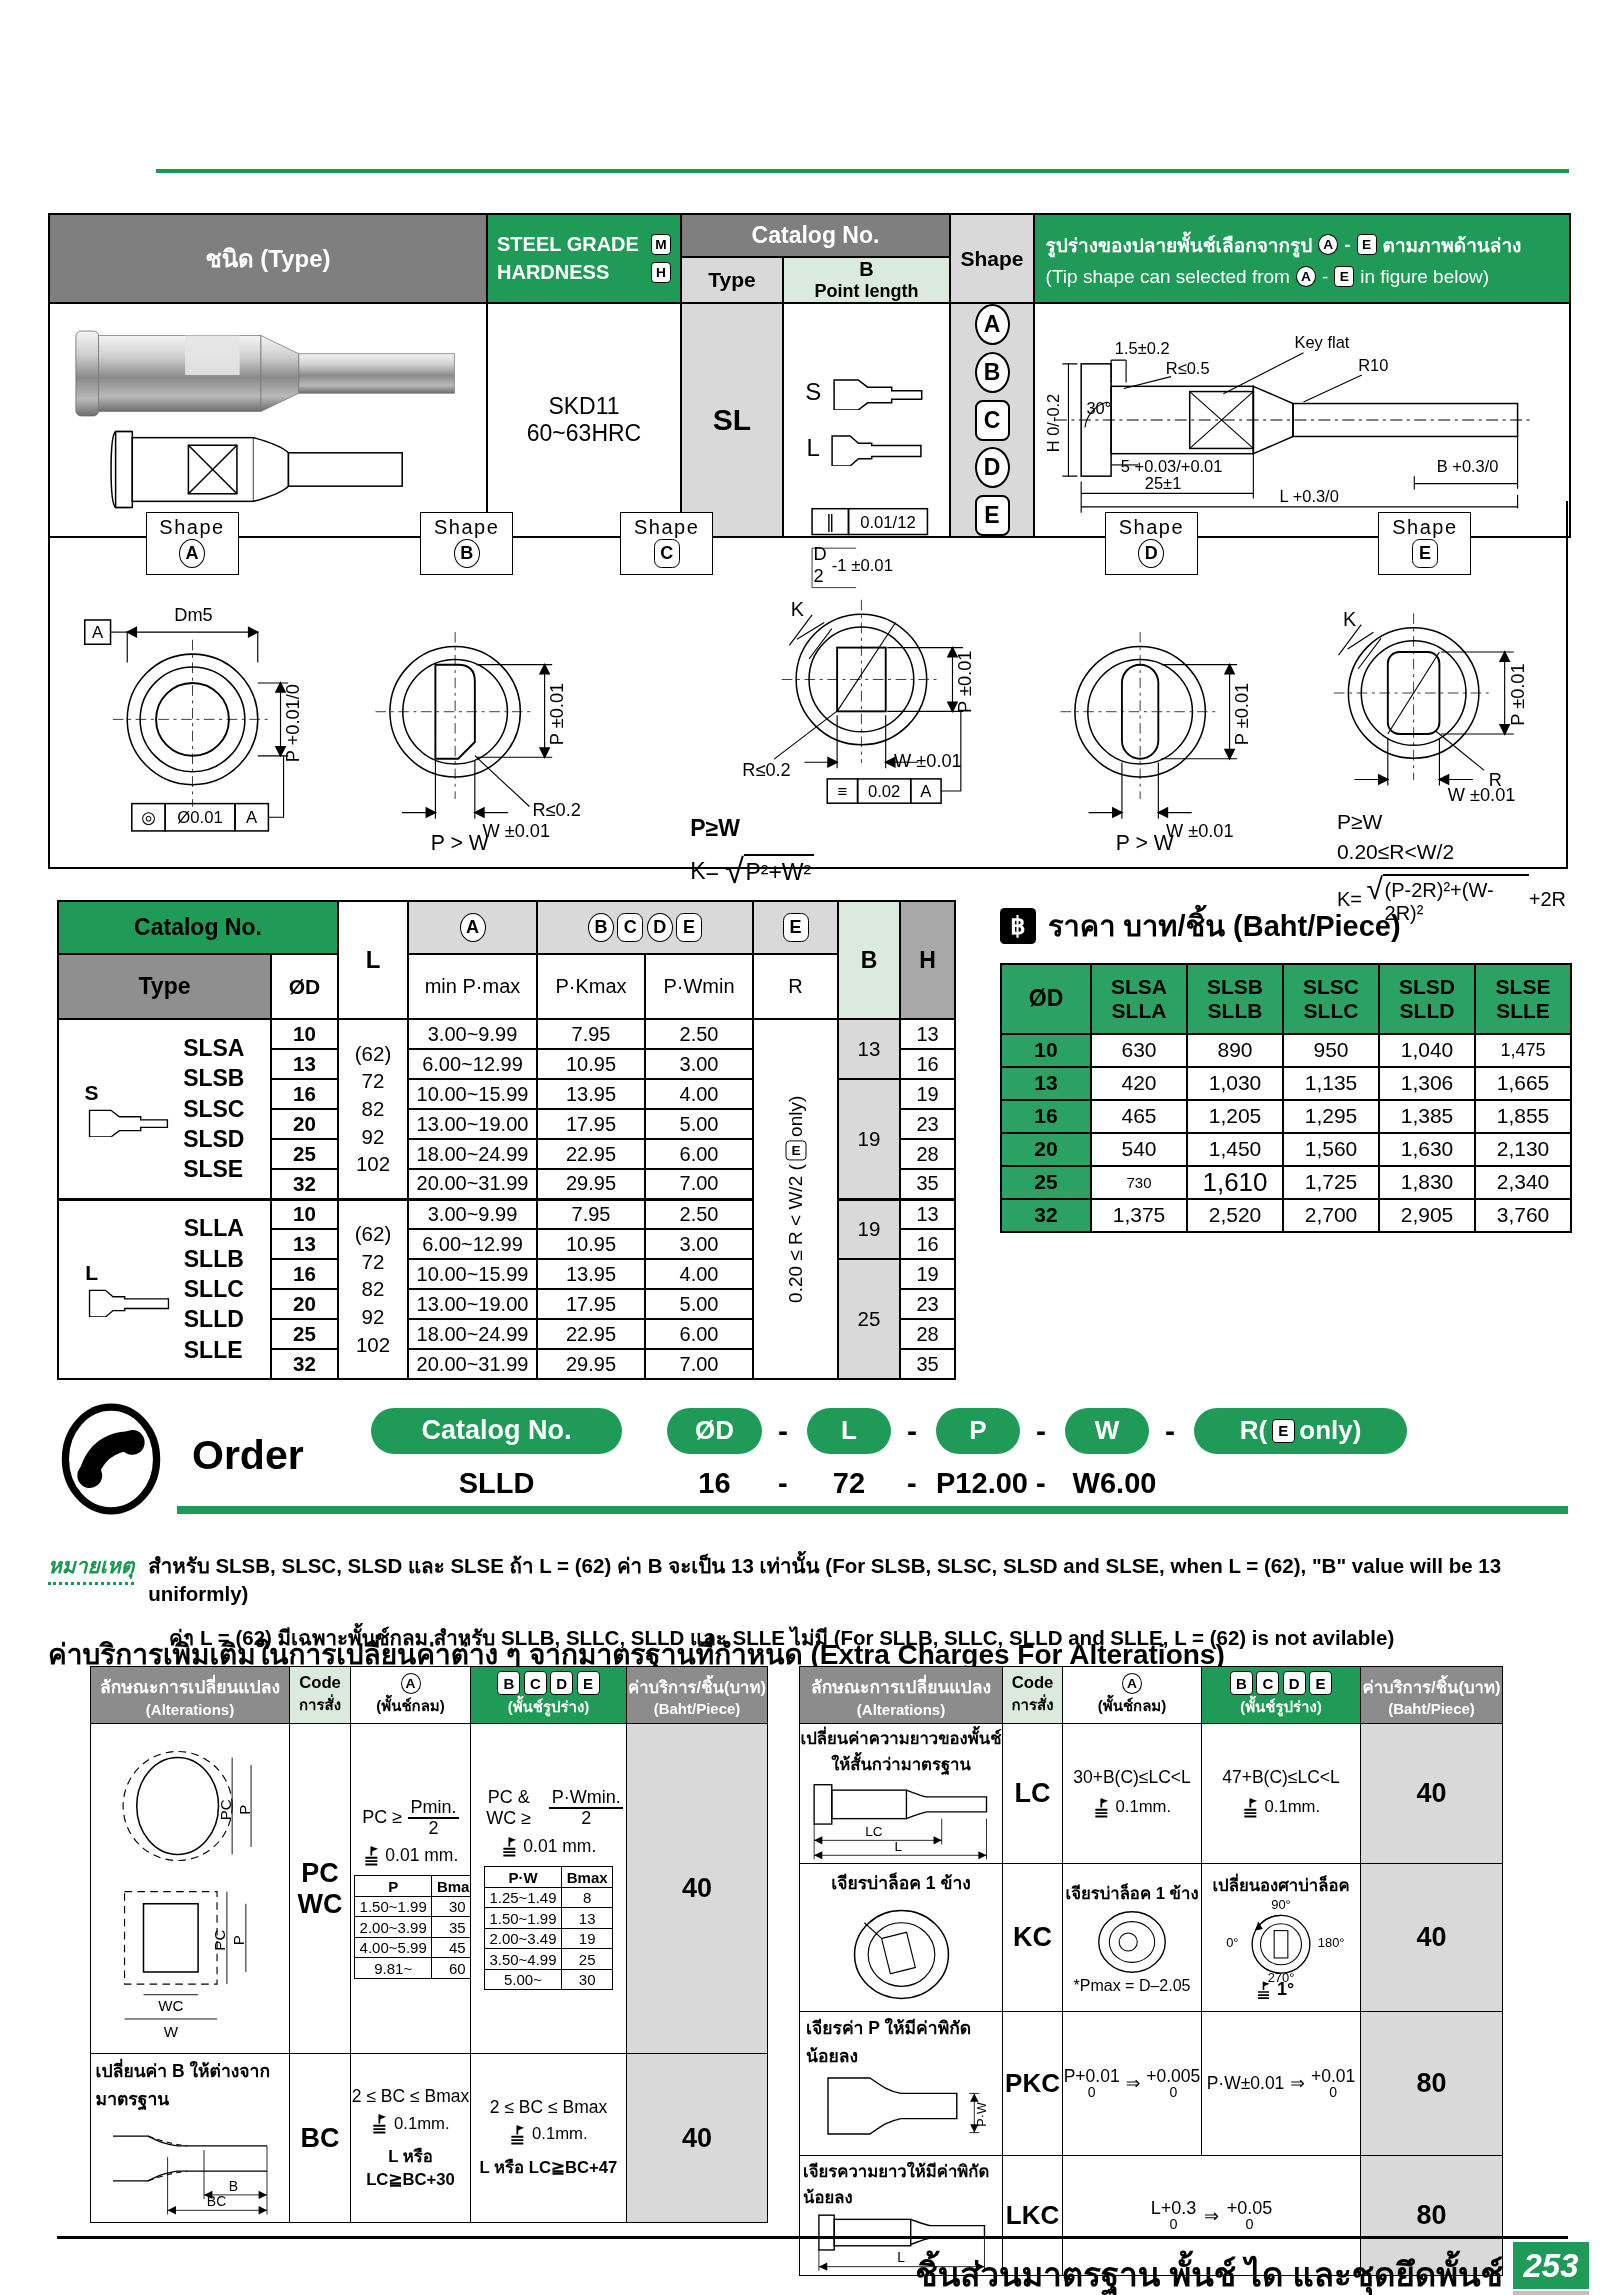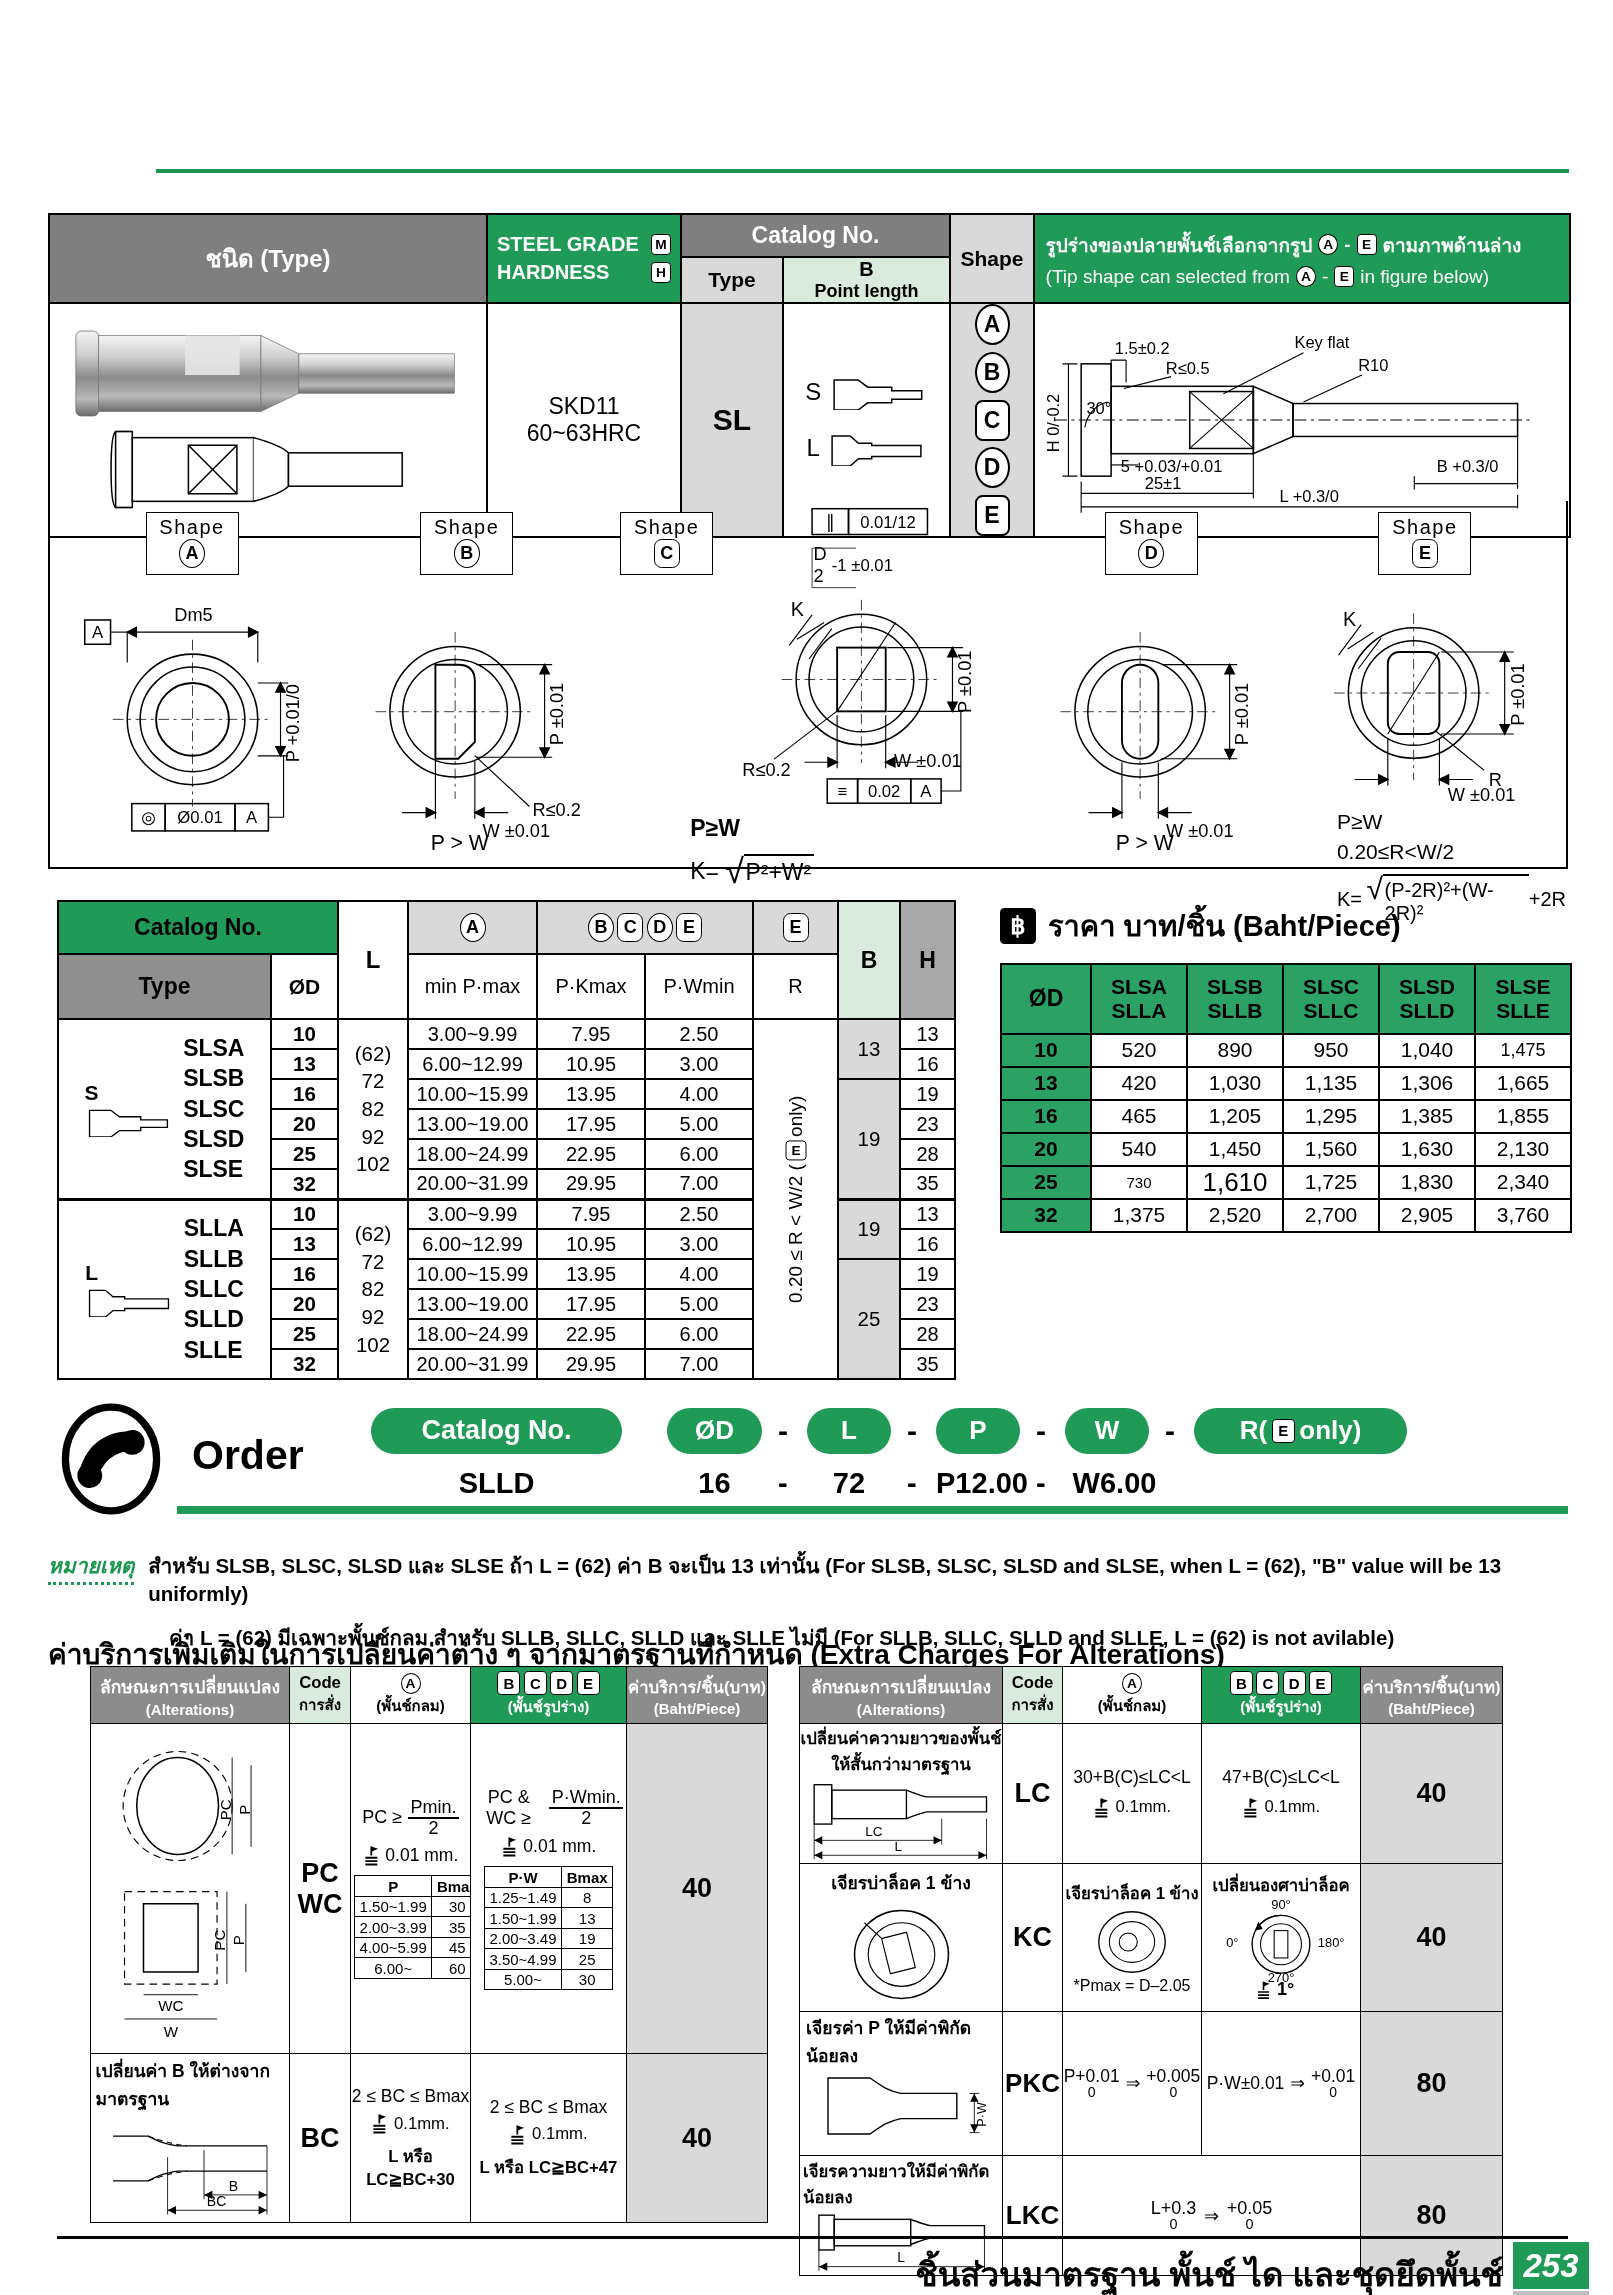--- a/index.html
+++ b/index.html
@@ -612,21 +612,21 @@
               <div>SLSD</div>
               <div>SLLD</div>
             </td>
         <td class="green-bk b" style="font-size:21px">
               <div>SLSE</div>
               <div>SLLE</div>
             </td>
       </tr>
       <tr style="height:33px">
         <td class="green-bk b" style="font-size:21px">10</td>
-        <td style="font-size:21px">520</td>
+        <td style="font-size:21px">630</td>
         <td style="font-size:21px">890</td>
         <td style="font-size:21px">950</td>
         <td style="font-size:21px">1,040</td>
         <td style="font-size:18px">1,475</td>
       </tr>
       <tr style="height:33px">
         <td class="green-bk b" style="font-size:21px">13</td>
         <td style="font-size:21px">420</td>
         <td style="font-size:21px">1,030</td>
         <td style="font-size:21px">1,135</td>
@@ -802,21 +802,21 @@
                 </tr>
           <tr>
                   <td>2.00~3.99</td>
                   <td>35</td>
                 </tr>
           <tr>
                   <td>4.00~5.99</td>
                   <td>45</td>
                 </tr>
           <tr>
-                  <td>6.00~</td>
+                  <td>9.81~</td>
                   <td>60</td>
                 </tr>
         </tbody>
             </table>
       </td>
       <td class="cell-pad">
         <div style="font-size:18px;display:flex;justify-content:center;align-items:center;gap:6px">
           <span>PC &amp; WC ≥</span>
           <span class="frac">
                 <span class="num">P·Wmin.</span>

